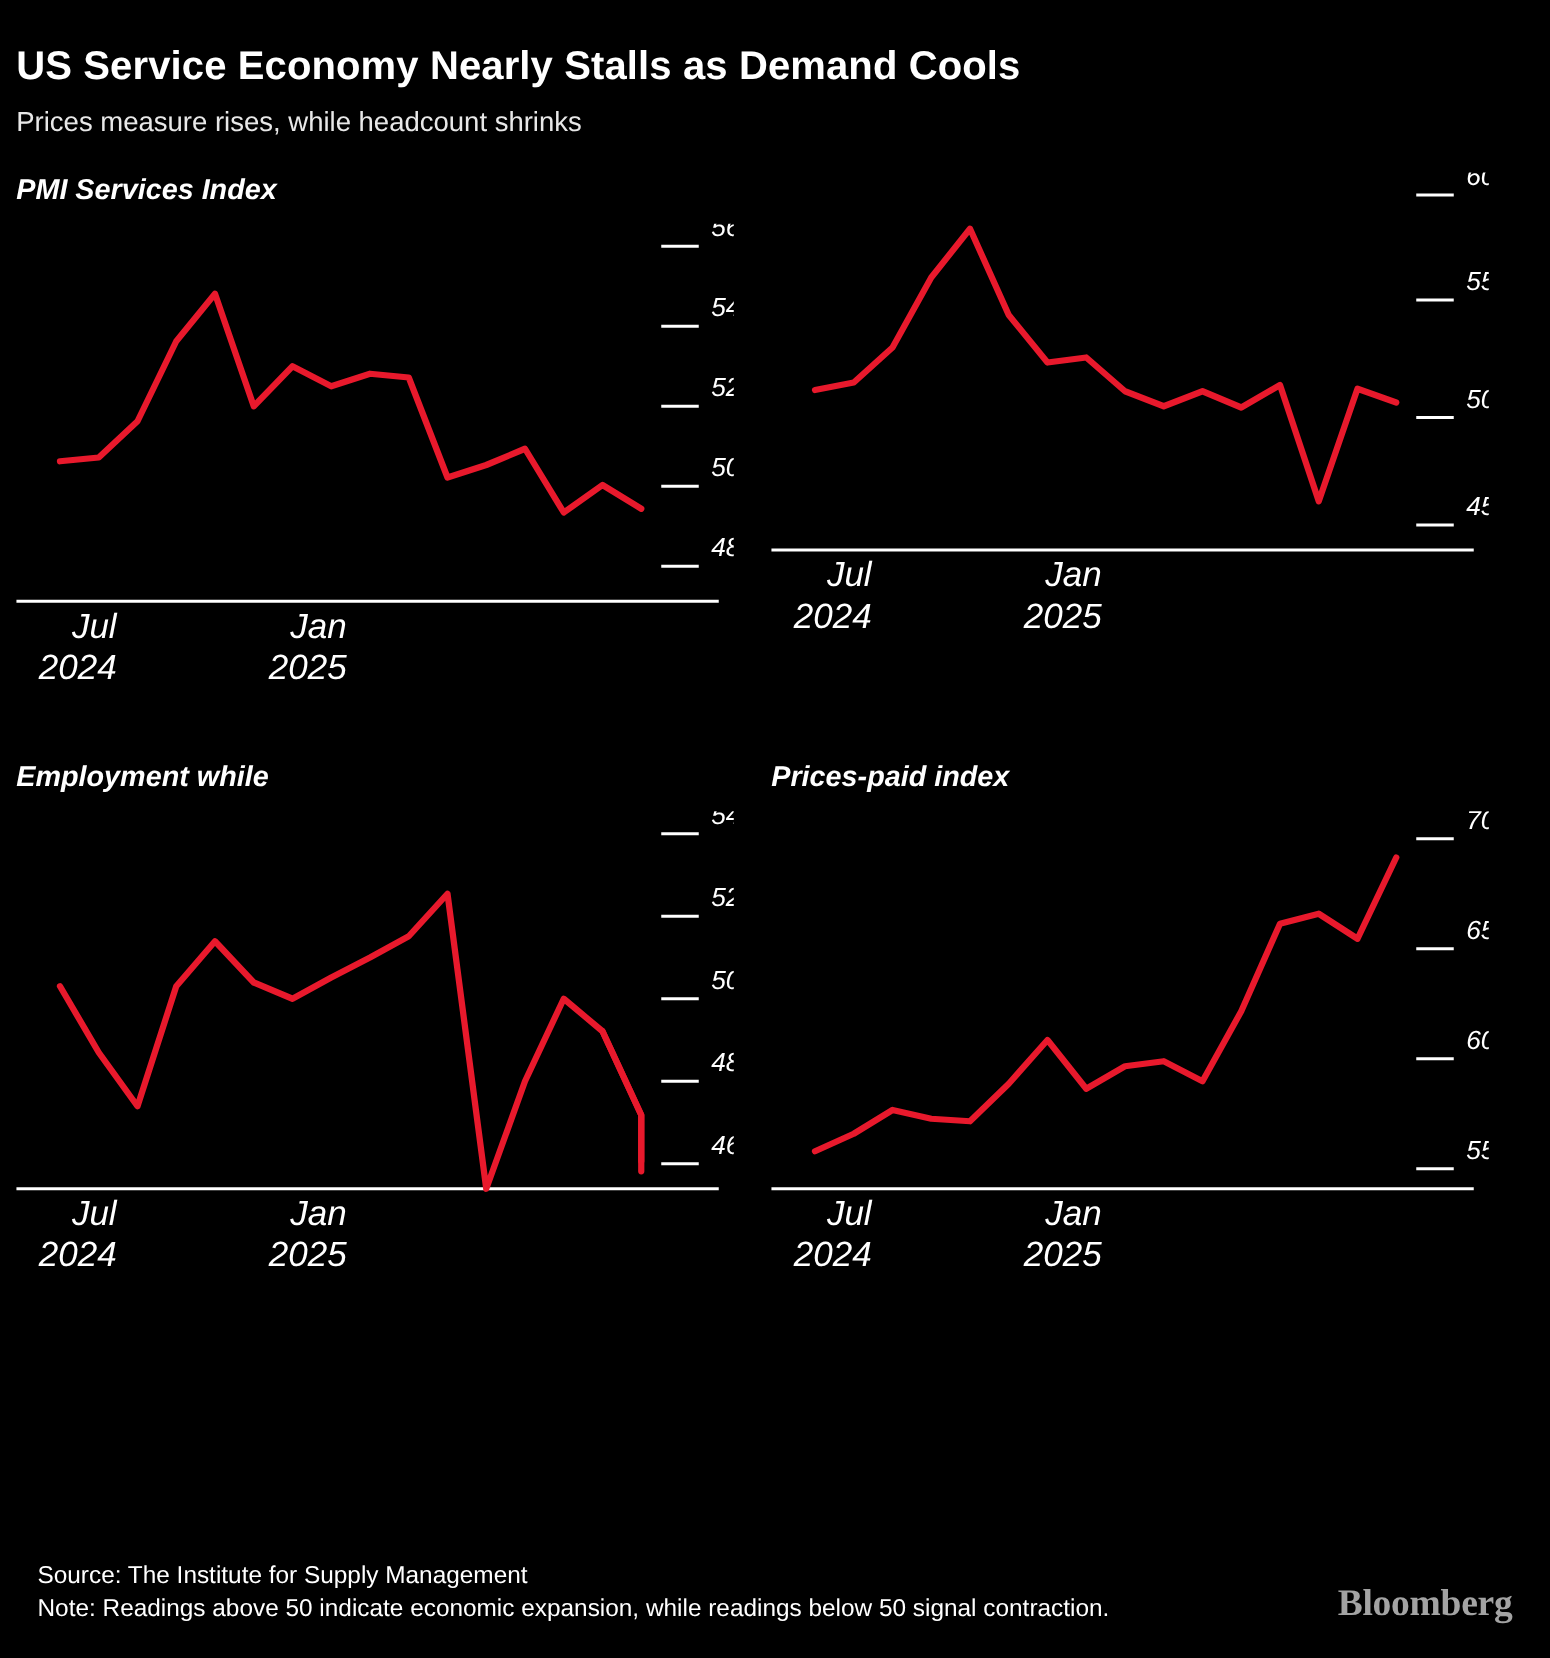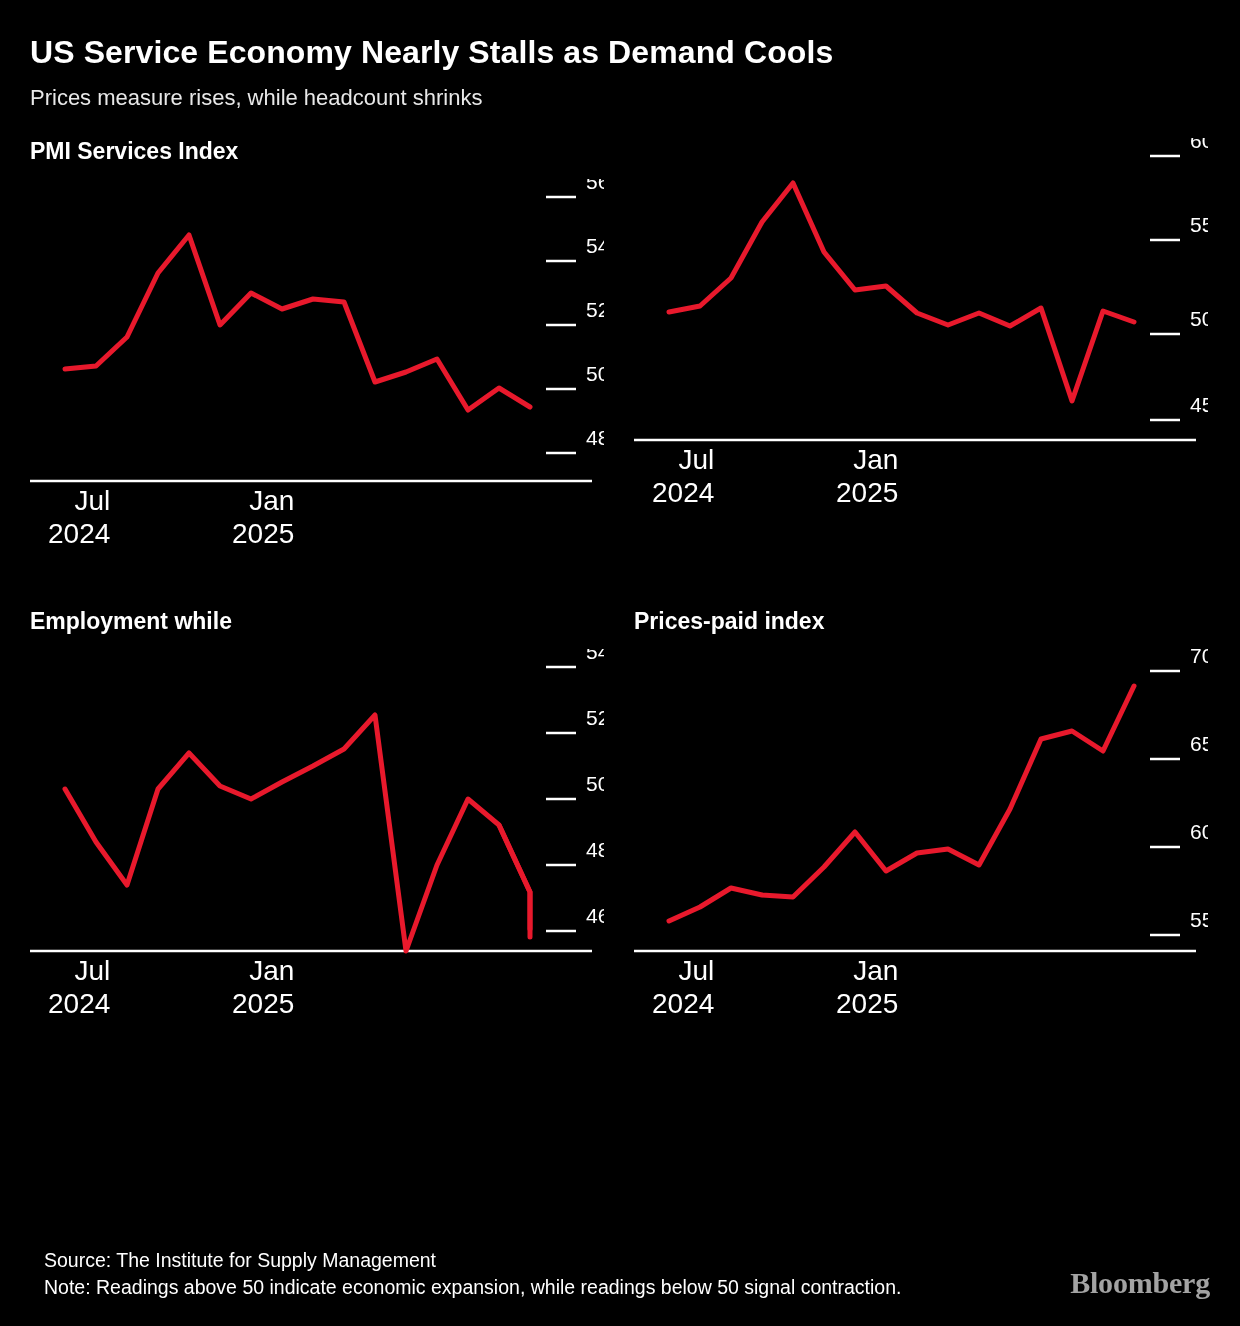--- a/index.html
+++ b/index.html
@@ -12,21 +12,21 @@
     height: 1326px;
     font-family: "Liberation Sans", sans-serif;
     color: #ffffff;
     overflow: hidden;
     position: relative;
   }
   .page {
     width: 1240px;
     height: 1326px;
     box-sizing: border-box;
-    padding: 34px 30px 0 30px;
+    padding: 34px 30px 0 13px;
     position: relative;
   }
   .title {
     font-size: 32px;
     font-weight: bold;
     letter-spacing: 0.1px;
     color: #ffffff;
     line-height: 1.15;
     margin: 0 0 8px 0;
   }
@@ -36,20 +36,21 @@
     color: #e8e8e8;
     margin: 14px 0 28px 0;
     line-height: 1.15;
   }
   .grid {
     display: grid;
     grid-template-columns: 604px 604px;
     grid-template-rows: 470px 470px;
     column-gap: 0px;
     row-gap: 0px;
+    font-style: italic;
   }
   .panel {
     position: relative;
     box-sizing: border-box;
   }
   .panel-title {
     font-size: 23px;
     font-weight: bold;
     color: #ffffff;
     margin: 0 0 14px 0;
@@ -65,21 +66,21 @@
   }
   .axis-label {
     position: absolute;
     font-size: 28px;
     color: #ffffff;
     line-height: 1.18;
     white-space: pre-line;
   }
   .footer {
     position: absolute;
-    left: 44px;
+    left: 30px;
     right: 30px;
     bottom: 26px;
   }
   .source-note {
     font-size: 19.5px;
     color: #ffffff;
     line-height: 1.35;
     max-width: 900px;
   }
   .brand {

